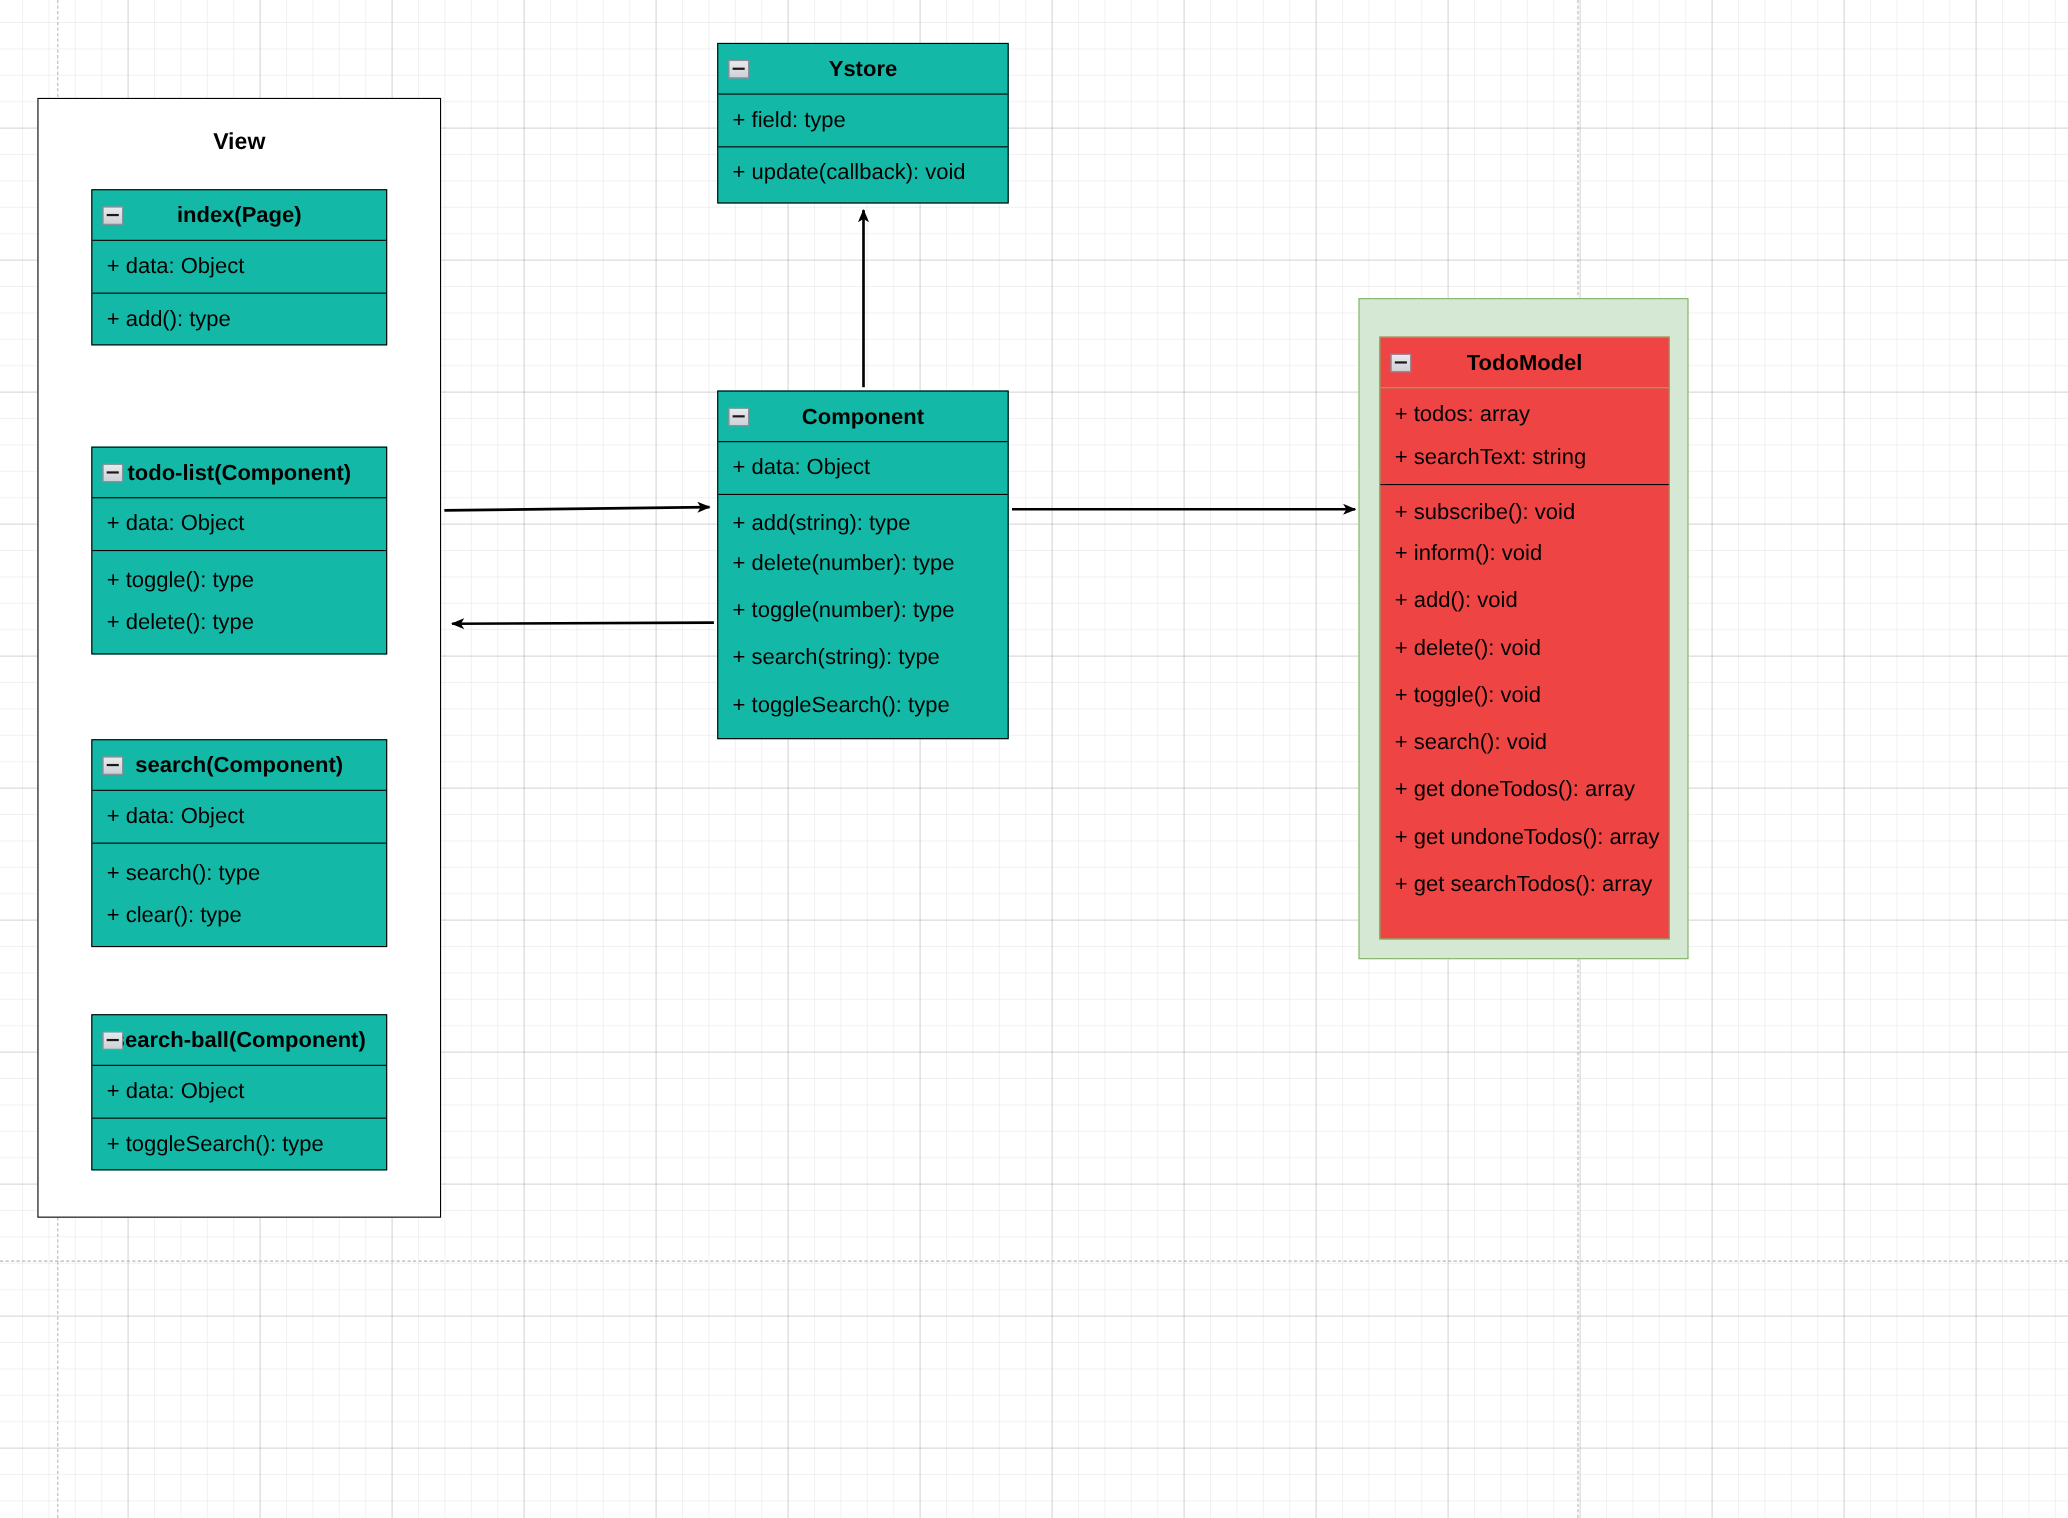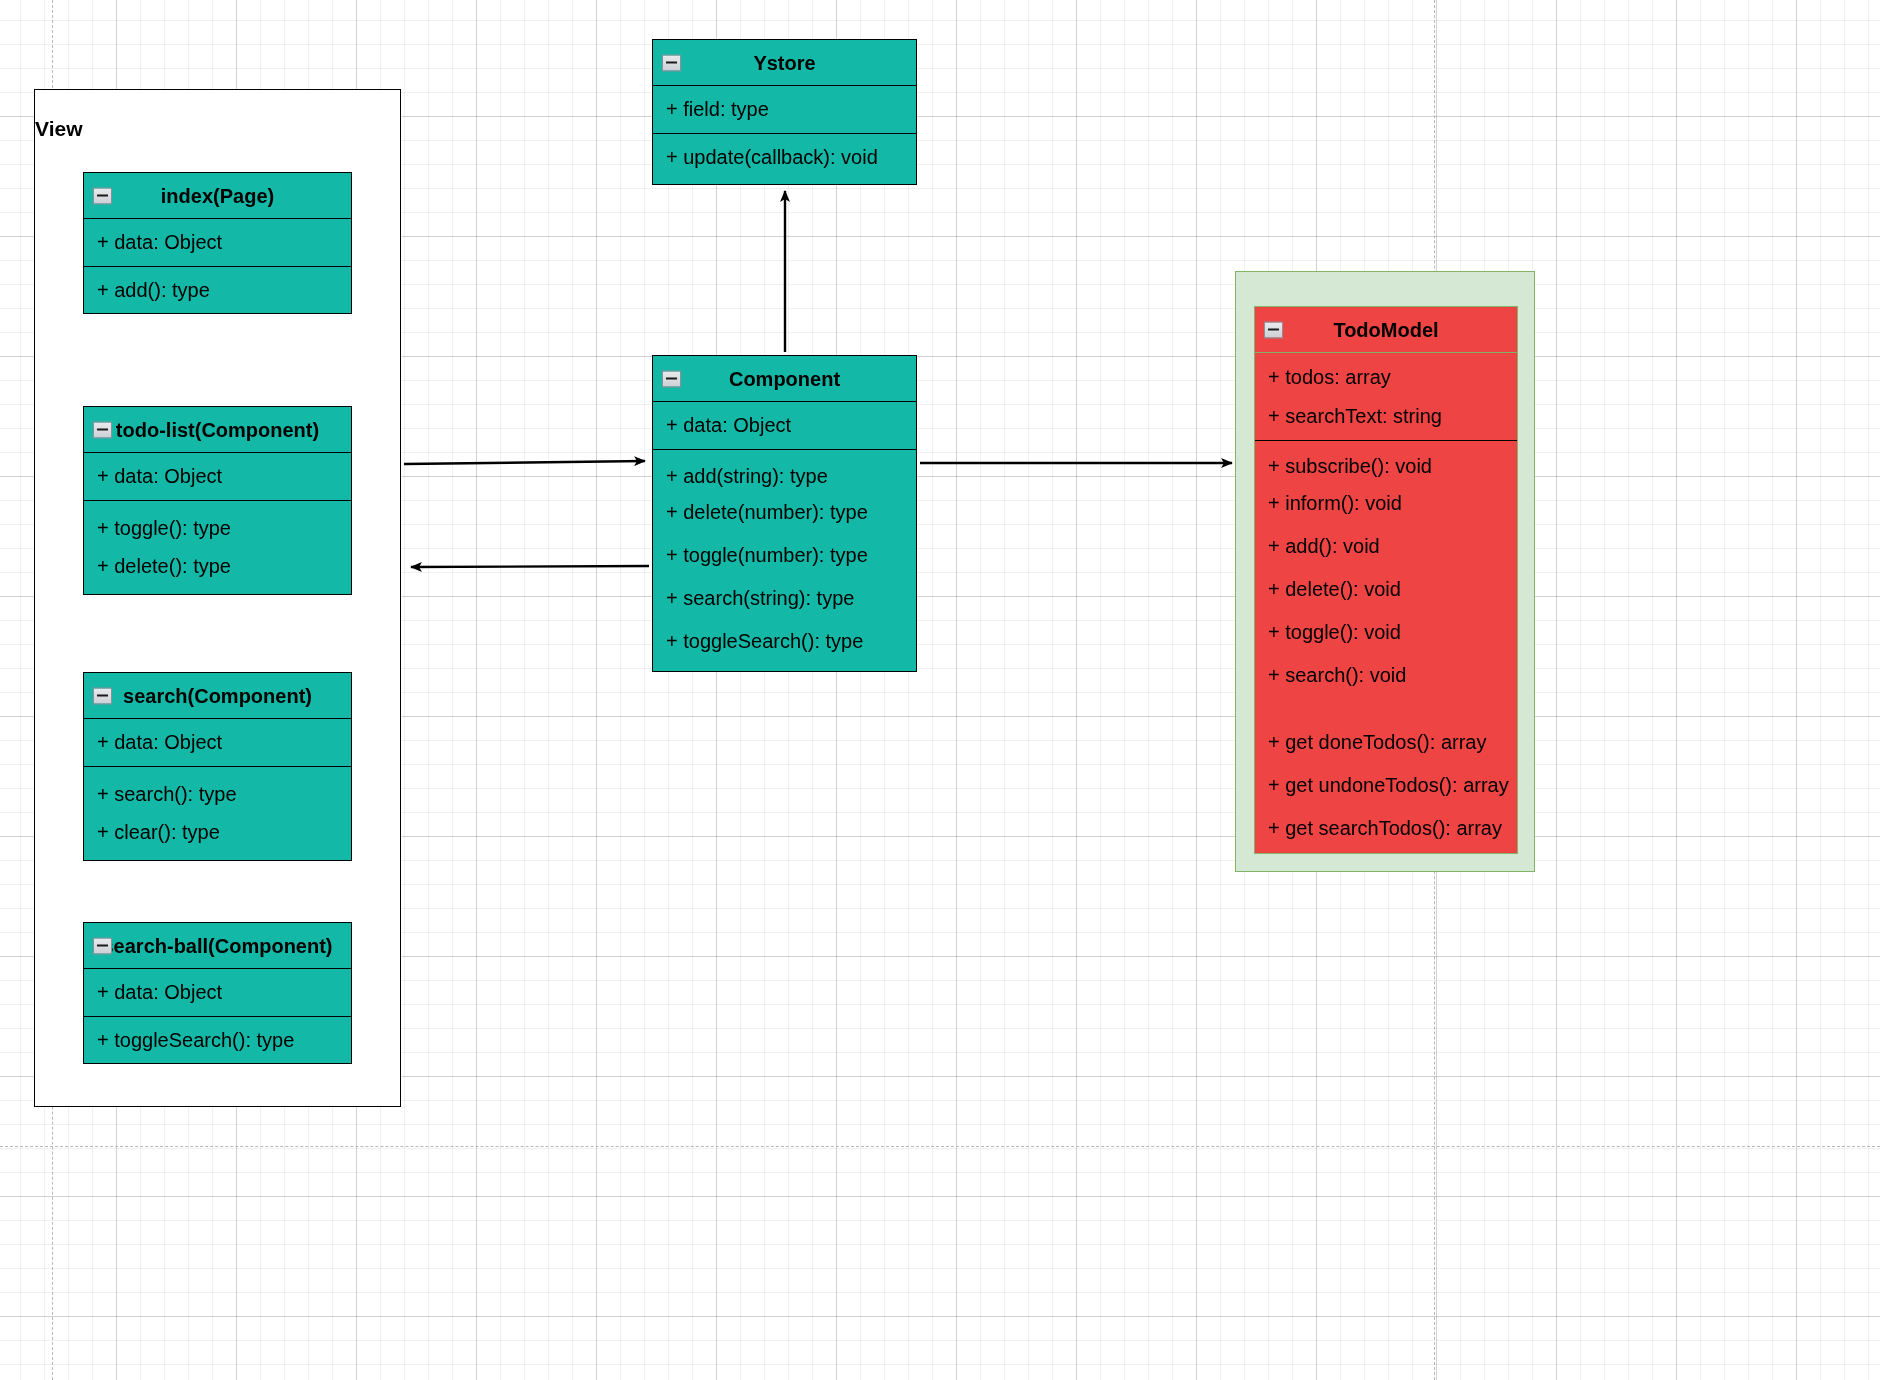--- a/index.html
+++ b/index.html
@@ -54,21 +54,21 @@
     content:"";position:absolute;left:3px;right:3px;top:50%;
     height:2px;margin-top:-1px;background:#1a1a1a;
   }
 
   
   #view-container{
     position:absolute;left:34px;top:89px;width:367px;height:1018px;
     box-sizing:border-box;background:#fff;border:1px solid #000;
   }
   #view-title{
-    position:absolute;left:0;right:0;top:27px;
+    position:absolute;left:0;right:0;top:27px;text-align:center;
     font-weight:bold;font-size:21px;color:#000;
   }
 
   
   #todomodel-outer{
     position:absolute;left:1235px;top:271px;width:300px;height:601px;
     box-sizing:border-box;background:#d5e8d4;border:1px solid #82b366;
   }
   #todomodel-inner{
     position:absolute;left:18px;top:34px;width:264px;height:548px;
@@ -190,21 +190,21 @@
       <div class="uml-row" style="height:44px;line-height:48px;">+ todos: array</div>
       <div class="uml-row" style="height:43px;line-height:38px;">+ searchText: string</div>
     </div>
     <div class="uml-sec">
       <div class="uml-row" style="height:44px;line-height:50px;">+ subscribe(): void</div>
       <div class="uml-row" style="height:43px;line-height:36px;">+ inform(): void</div>
       <div class="uml-row" style="height:43px;line-height:36px;">+ add(): void</div>
       <div class="uml-row" style="height:43px;line-height:36px;">+ delete(): void</div>
       <div class="uml-row" style="height:43px;line-height:36px;">+ toggle(): void</div>
       <div class="uml-row" style="height:43px;line-height:36px;">+ search(): void</div>
-      <div class="uml-row" style="height:43px;line-height:36px;margin-top:24px;">+ get doneTodos(): array</div>
+      <div class="uml-row" style="height:43px;line-height:36px;">+ get doneTodos(): array</div>
       <div class="uml-row" style="height:43px;line-height:36px;">+ get undoneTodos(): array</div>
       <div class="uml-row" style="height:43px;line-height:36px;">+ get searchTodos(): array</div>
     </div>
   </div>
 </div>
 
 <svg id="edges" width="1880" height="1380" viewBox="0 0 1880 1380">
   <defs>
     <marker id="ah" markerWidth="12" markerHeight="10" refX="11" refY="5" orient="auto" markerUnits="userSpaceOnUse">
       <path d="M0,0 L12,5 L0,10 L3,5 Z" fill="#000000"></path>

